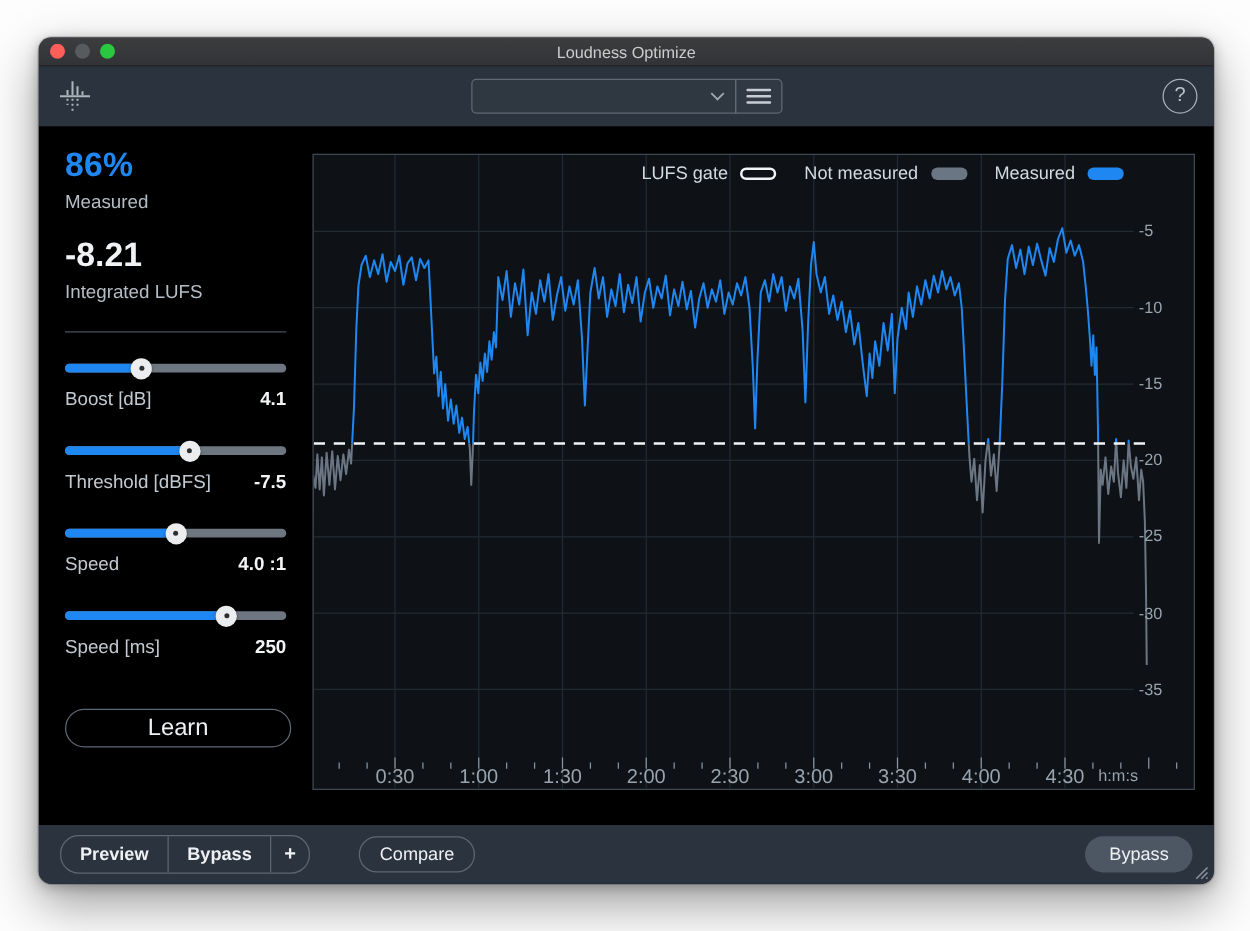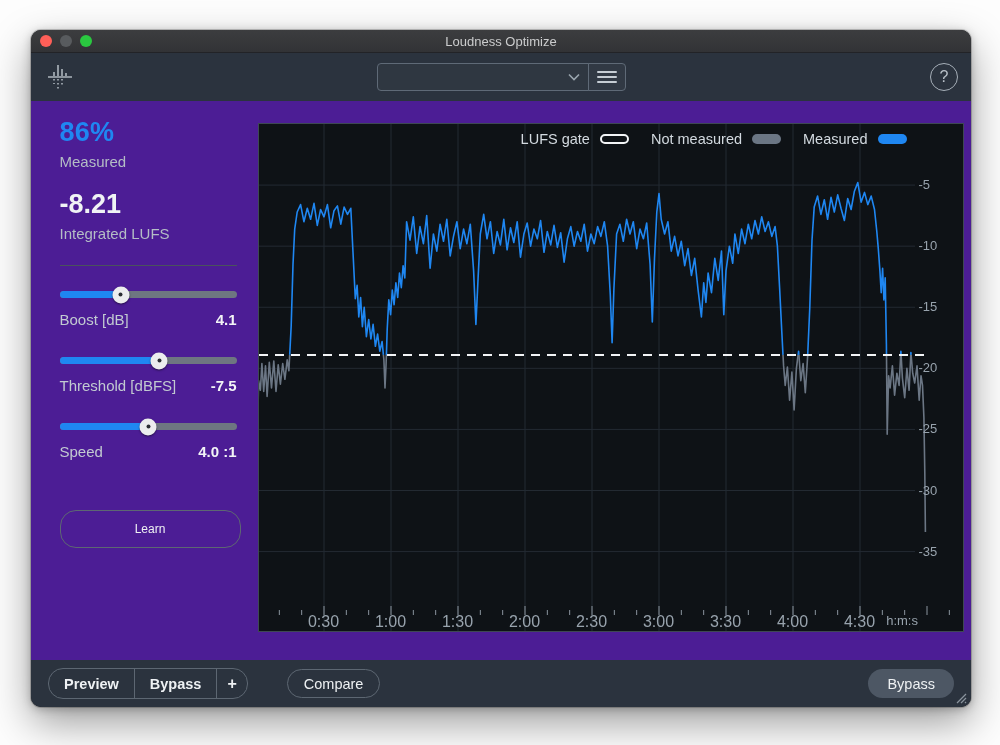--- a/index.html
+++ b/index.html
@@ -46,21 +46,21 @@
     margin-left:-1px;background:rgba(255,255,255,0.03);display:flex;
     align-items:center;justify-content:center;cursor:pointer;padding:0;
   }
   .help{
     position:absolute;right:13px;top:10px;width:28px;height:28px;border-radius:50%;
     border:1.6px solid #a6afb8;background:transparent;color:#b9c1c9;
     font-size:16px;line-height:24px;text-align:center;cursor:pointer;padding:0;
     font-family:"Liberation Sans", sans-serif;
   }
   
-  .content{display:flex;height:559px;background:#4c1d95;justify-content:center;}
+  .content{display:flex;height:559px;background:#000000;}
   .sidebar{width:198px;padding:16px 0 0 21px;flex:none;}
   .pct{color:#1f87f2;font-size:27px;font-weight:bold;letter-spacing:.2px;}
   .sub{color:#b4bdc5;font-size:15px;margin-top:5px;}
   .lufs{color:#f0f3f5;font-size:27px;font-weight:bold;margin-top:19px;}
   .divider{height:1px;background:#4a525c;margin-top:23px;width:177px;}
   .sliders{margin-top:25px;width:177px;}
   .slider{margin-bottom:29px;}
   .track{position:relative;height:7px;border-radius:4px;background:#6e7681;cursor:pointer;}
   .fill{position:absolute;left:0;top:0;bottom:0;border-radius:4px;background:#1f87f2;}
   .thumb{
@@ -68,23 +68,23 @@
     background:#ecedee;transform:translate(-50%,-50%);box-shadow:0 1px 2px rgba(0,0,0,.5);
   }
   .thumb::after{
     content:"";position:absolute;left:50%;top:50%;width:4px;height:4px;border-radius:50%;
     background:#2b2e33;transform:translate(-50%,-50%);
   }
   .slrow{display:flex;justify-content:space-between;margin-top:13px;}
   .slname{color:#c2cad1;font-size:15px;}
   .slval{color:#f2f4f6;font-size:15px;font-weight:bold;}
   .learn{
-    margin-top:21px;width:181px;height:38px;border-radius:16px;
+    margin-top:12px;width:181px;height:31px;border-radius:16px;
     border:1px solid #5d6772;background:transparent;color:#eef1f3;
-    font-size:12px;cursor:pointer;font-family:"Liberation Sans", sans-serif;
+    font-size:19px;cursor:pointer;font-family:"Liberation Sans", sans-serif;
   }
   
   .chart{
     position:relative;margin-top:22px;width:704px;height:507px;
     border:1px solid #3e4853;background:#0e1216;flex:none;
   }
   .chart svg.plot{position:absolute;left:0;top:0;}
   .legend{
     position:absolute;top:7px;right:56px;display:flex;gap:22px;align-items:center;z-index:3;
   }
@@ -203,20 +203,30 @@
             </div>
           </div>
           <div class="slider">
             <div class="track">
               <div class="fill" style="width:50%"></div>
               <div class="thumb" style="left:50%"></div>
             </div>
             <div class="slrow">
               <span class="slname">Speed</span>
               <span class="slval">4.0 :1</span>
+            </div>
+          </div>
+          <div class="slider">
+            <div class="track">
+              <div class="fill" style="width:73%"></div>
+              <div class="thumb" style="left:73%"></div>
+            </div>
+            <div class="slrow">
+              <span class="slname">Speed [ms]</span>
+              <span class="slval">250</span>
             </div>
           </div>
         </div>
       <button class="learn">Learn</button>
     </div>
 
     <div class="chart">
       <div class="legend" id="legend">
           <div class="legend-item">
             <span class="legend-label">LUFS gate</span>

